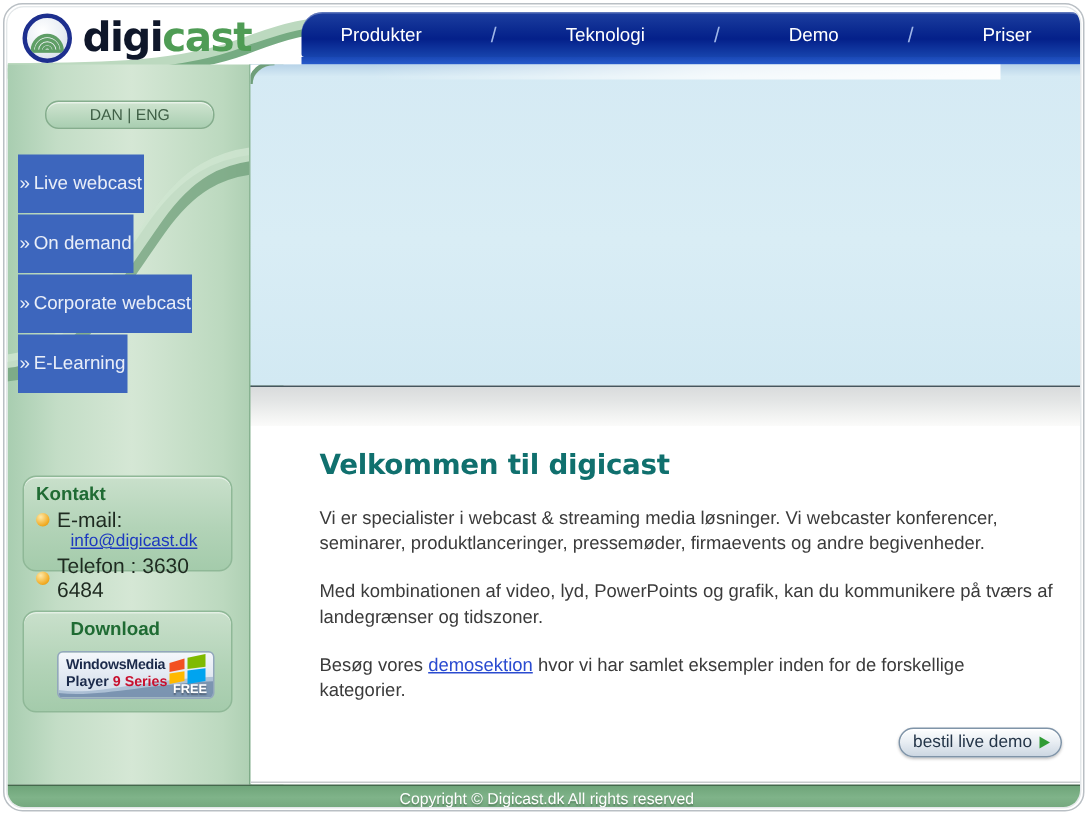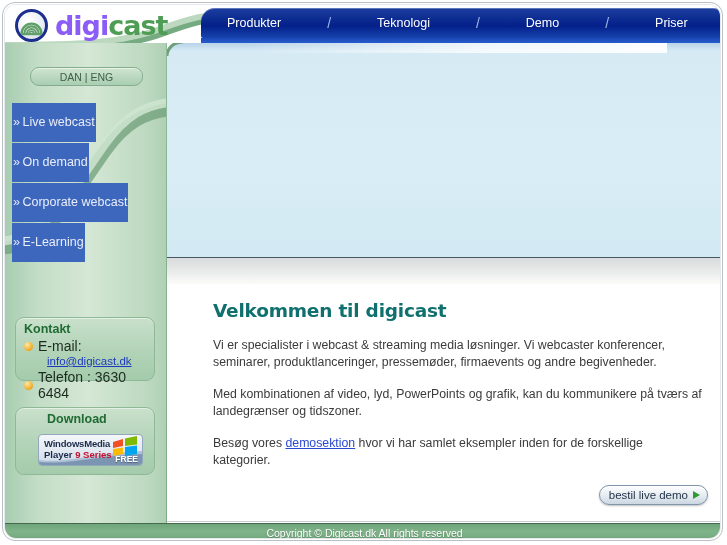--- a/index.html
+++ b/index.html
@@ -25,21 +25,21 @@
 
   
   .header{position:absolute;left:0;top:0;width:719px;height:38px;background:#fff;}
   .logo-wrap{position:absolute;left:10px;top:4px;display:flex;align-items:center;}
   .logo-mark{width:33px;height:33px;border-radius:50%;
     background:radial-gradient(circle at 38% 32%,#ffffff 0%,#e9eef4 55%,#cfd8e2 100%);
     border:3px solid #1d2f8e;box-sizing:border-box;position:relative;overflow:hidden;}
   .logo-mark .arcs{position:absolute;left:0;top:0;width:100%;height:100%;}
   .logo-text{margin-left:7px;font-size:27px;font-weight:bold;letter-spacing:-1px;
     font-family:"DejaVu Sans","Liberation Sans",sans-serif;}
-  .logo-text .a{color:#8b5cf6;text-align:right;}
+  .logo-text .a{color:#0f172a;text-align:right;}
   .logo-text .b{color:#4f9c55;}
 
   
   .header-swoosh{position:absolute;left:0;top:0;width:240px;height:50px;pointer-events:none;}
 
   
   .navbar{
     position:absolute;left:196px;top:3px;width:525px;height:30px;
     background:linear-gradient(to bottom,#1d3fa0 0%,#0c2b91 38%,#04208a 60%,#1744ad 100%);
     border-top-left-radius:14px;border-bottom-left-radius:2px;

